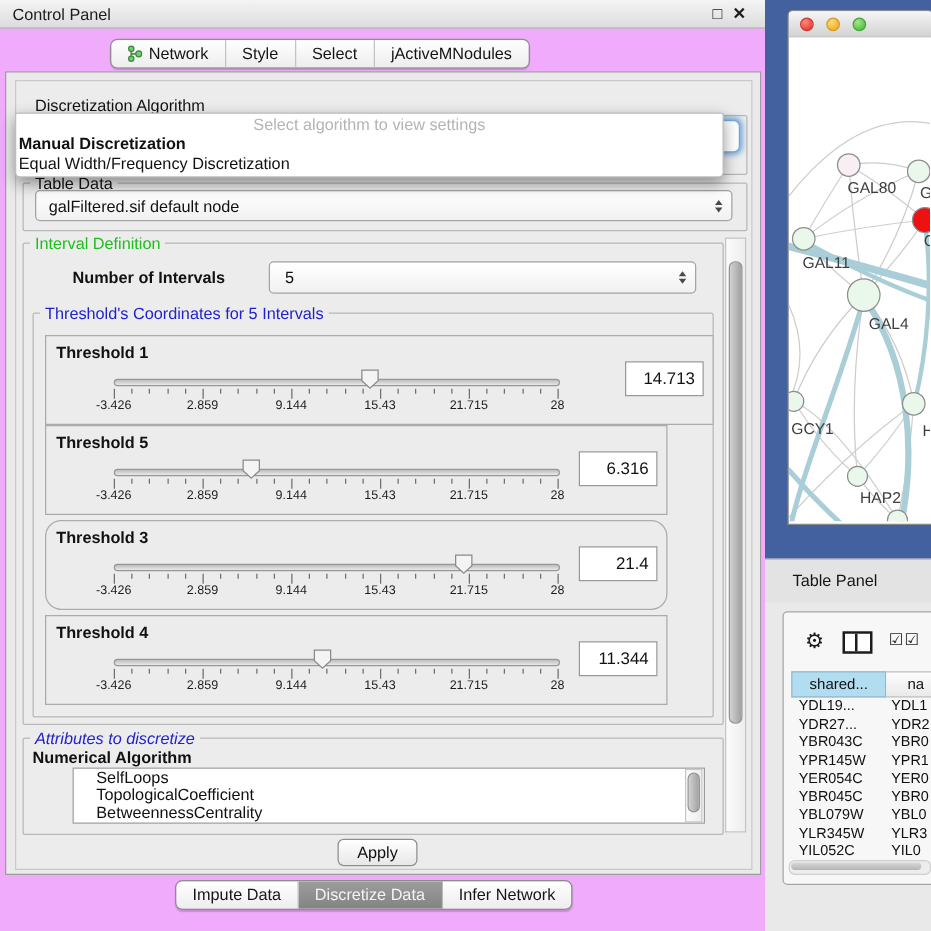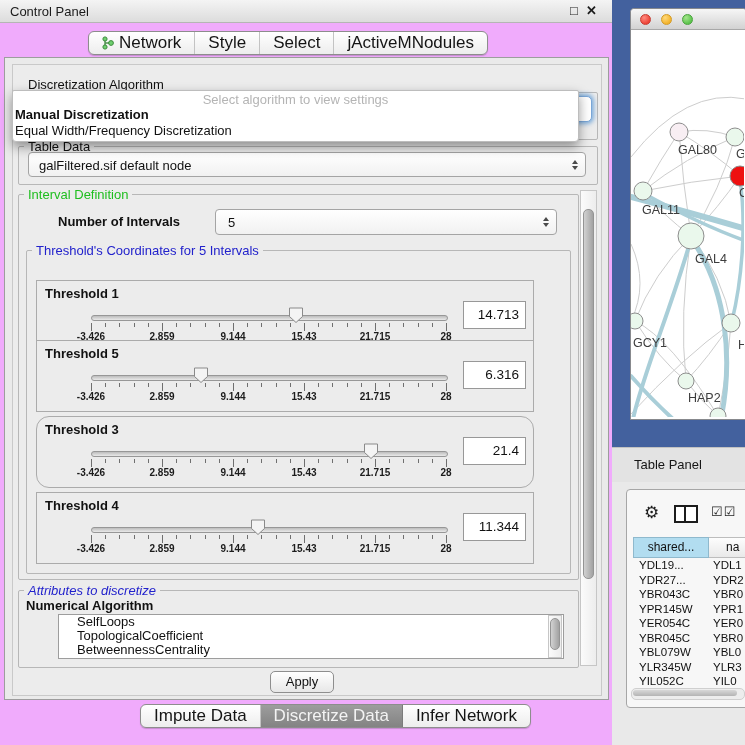--- a/index.html
+++ b/index.html
@@ -6,21 +6,21 @@
   .screen{position:relative;width:745px;height:745px;background:#f0abfc;overflow:hidden;
           font-family:"Liberation Sans",sans-serif;color:#111;}
   .abs{position:absolute;}
   
   .titlebar{position:absolute;left:0;top:0;width:612px;height:22px;
             background:linear-gradient(#f4f4f4,#dcdcdc);border-bottom:1px solid #b5b5b5;}
   .tb-title{position:absolute;left:10px;top:4px;font-size:13px;color:#1b1b1b;}
   .tb-ico{position:absolute;top:3px;font-size:13px;font-weight:bold;color:#1b1b1b;cursor:default;}
   .tabgroup{position:absolute;height:22px;display:flex;border:1px solid #8d8d8d;border-radius:6px;
             overflow:hidden;background:linear-gradient(#ffffff,#ededed);box-shadow:0 1px 1px rgba(0,0,0,.18);}
-  .tab{padding:0 13px;font-size:17px;line-height:22px;color:#151515;border-right:1px solid #c3c3c3;
+  .tab{padding:0 13px;font-size:13px;line-height:22px;color:#151515;border-right:1px solid #c3c3c3;
        display:flex;align-items:center;gap:5px;white-space:nowrap;}
   .tab:last-child{border-right:none;}
   .tab.selected{background:linear-gradient(#9d9d9d,#838383);color:#f3f3f3;border-right-color:#7c7c7c;}
   .main-panel{position:absolute;left:4px;top:57px;width:603px;height:641px;border:1px solid #9d9d9d;background:#eaeaea;}
   .inner-panel{position:absolute;left:12px;top:64px;width:588px;height:630px;border:1px solid #c9c9c9;background:#ececec;}
   
   .group{position:absolute;border:1px solid #b7b7b7;border-radius:2px;}
   .gtitle{position:absolute;font-size:13px;background:#ececec;padding:0 4px;white-space:nowrap;}
   .combo{position:absolute;background:linear-gradient(#ffffff,#f1f1f1);border:1px solid #a4a4a4;
          border-radius:4px;font-size:13px;}
@@ -28,21 +28,21 @@
   .stepper{position:absolute;right:7px;top:50%;transform:translateY(-50%);display:flex;flex-direction:column;gap:2px;}
   .aru{width:0;height:0;border-left:3.5px solid transparent;border-right:3.5px solid transparent;border-bottom:4.5px solid #4a4a4a;}
   .ard{width:0;height:0;border-left:3.5px solid transparent;border-right:3.5px solid transparent;border-top:4.5px solid #4a4a4a;}
   .bold13{font-size:13px;font-weight:bold;}
   
   .trow{position:absolute;left:0;width:496px;height:70px;border:1px solid #ababab;background:#ececec;}
   .trow .ttl{position:absolute;left:8px;top:5px;font-size:13px;font-weight:bold;}
   .trow .track{position:absolute;left:54px;top:34px;width:355px;height:4px;border:1px solid #979797;
                border-radius:3px;background:linear-gradient(#bdbdbd,#e9e9e9);}
   .trow .tick{position:absolute;width:1px;background:#6f6f6f;}
-  .trow .tlab{position:absolute;top:50px;width:44px;text-align:center;font-size:10px;font-weight:bold;color:#1c1c1c;}
+  .trow .tlab{position:absolute;top:50px;width:44px;text-align:center;font-size:10px;font-weight:normal;color:#1c1c1c;}
   .trow .vbox{position:absolute;right:7px;top:20px;width:55px;height:26px;background:#fff;border:1px solid #989898;
               font-size:13.5px;text-align:right;line-height:26px;padding-right:6px;}
   .handle{position:absolute;top:26px;}
   
   .attrlist{position:absolute;left:58px;top:614px;width:504px;height:43px;background:#fff;border:1px solid #9d9d9d;overflow:hidden;}
   .attrlist .item{padding-left:18px;font-size:13px;line-height:14px;white-space:nowrap;}
   .vsb-track{position:absolute;background:linear-gradient(90deg,#fbfbfb,#ededed);border:1px solid #c6c6c6;}
   .vsb-thumb{position:absolute;background:linear-gradient(90deg,#d2d2d2,#a2a2a2);border:1px solid #949494;border-radius:5px;}
   .btn{position:absolute;border:1px solid #8e8e8e;border-radius:5px;background:linear-gradient(#ffffff,#e7e7e7);
        font-size:13px;text-align:center;}
@@ -135,21 +135,21 @@
   <div class="combo" style="left:215px;top:209px;width:340px;height:24px;">
     <span class="cval" style="left:12px;">5</span>
     <span class="stepper">
         <span class="aru"></span>
         <span class="ard"></span>
       </span>
   </div>
   <div class="group" style="left:26px;top:250px;width:543px;height:322px;"></div>
   <div class="gtitle" id="threshTitle" style="left: 32px; top: 243px; color: rgb(34, 34, 204);">Threshold's Coordinates for 5 Intervals</div>
   <div id="thresholds" class="abs" style="left:36px;top:264px;width:498px;height:300px;">
-      <div class="trow" style="top: 16px;">
+      <div class="trow" style="top: 4px; padding-left: 37px;">
         <div class="ttl">Threshold 1</div>
         <div class="track"></div>
         <div class="tick" style="left:54.0px;top:42px;height:8px;"></div>
         <div class="tick" style="left:68.2px;top:42px;height:4px;"></div>
         <div class="tick" style="left:82.4px;top:42px;height:4px;"></div>
         <div class="tick" style="left:96.6px;top:42px;height:4px;"></div>
         <div class="tick" style="left:110.8px;top:42px;height:4px;"></div>
         <div class="tick" style="left:125.0px;top:42px;height:8px;"></div>
         <div class="tick" style="left:139.2px;top:42px;height:4px;"></div>
         <div class="tick" style="left:153.4px;top:42px;height:4px;"></div>

